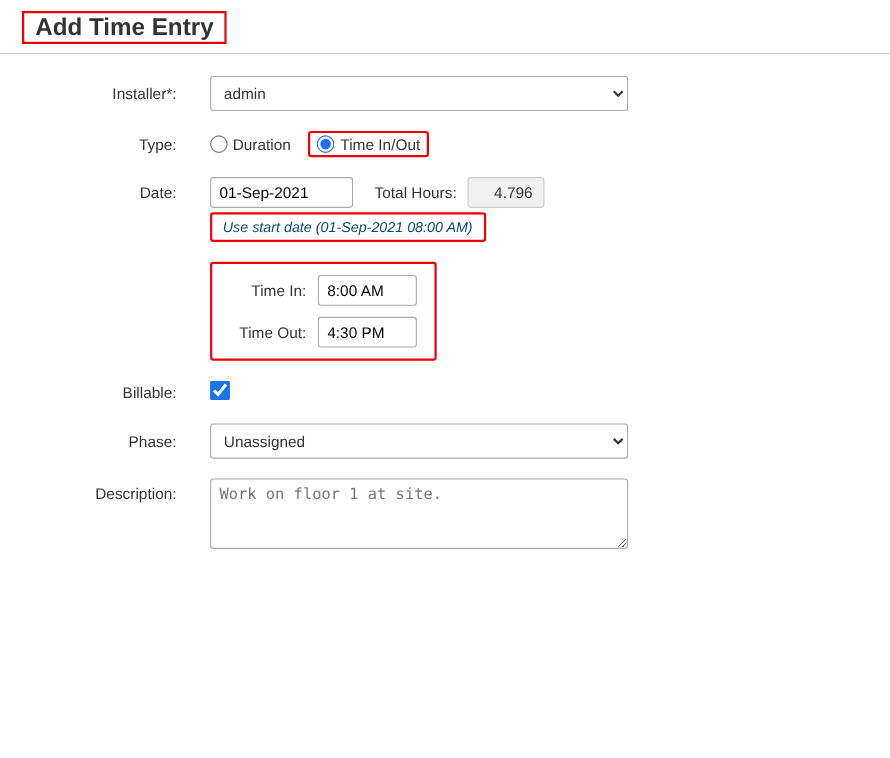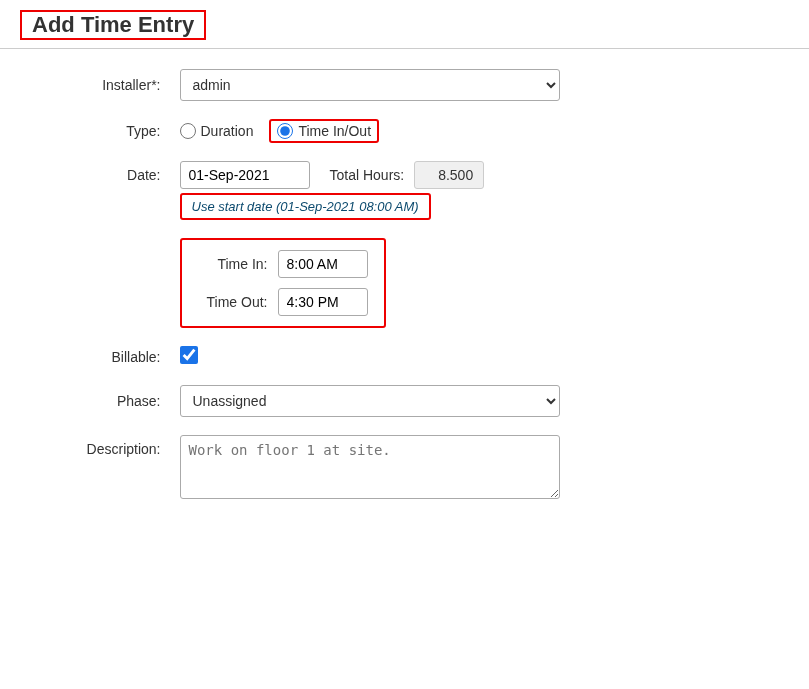--- a/index.html
+++ b/index.html
@@ -29,21 +29,21 @@
     }
     .form-area {
       padding: 20px 0 20px 0;
       max-width: 700px;
       margin: 0 auto;
     }
     .form-row {
       display: flex;
       align-items: center;
       margin-bottom: 18px;
-      gap: 5px;
+      gap: 16px;
     }
     .form-label {
       width: 120px;
       text-align: right;
       padding-right: 14px;
       color: #333;
       font-size: 14px;
       flex-shrink: 0;
     }
     .form-control {
@@ -199,21 +199,21 @@
         </label>
       </div>
     </div>
 
     <div class="form-row" style="align-items: flex-start;">
       <label class="form-label" style="padding-top:6px;">Date:</label>
       <div class="form-control date-hints-col">
         <div class="date-row">
           <input type="text" class="date-input" value="01-Sep-2021" style="">
           <span class="total-hours-label">Total Hours:</span>
-          <span class="total-hours-val">8.500</span>
+          <span class="total-hours-val">4.796</span>
         </div>
         <div>
           <span class="start-date-hint">Use start date (01-Sep-2021 08:00 AM)</span>
         </div>
       </div>
     </div>
 
     <div class="form-row">
       <label class="form-label"></label>
       <div class="form-control">

